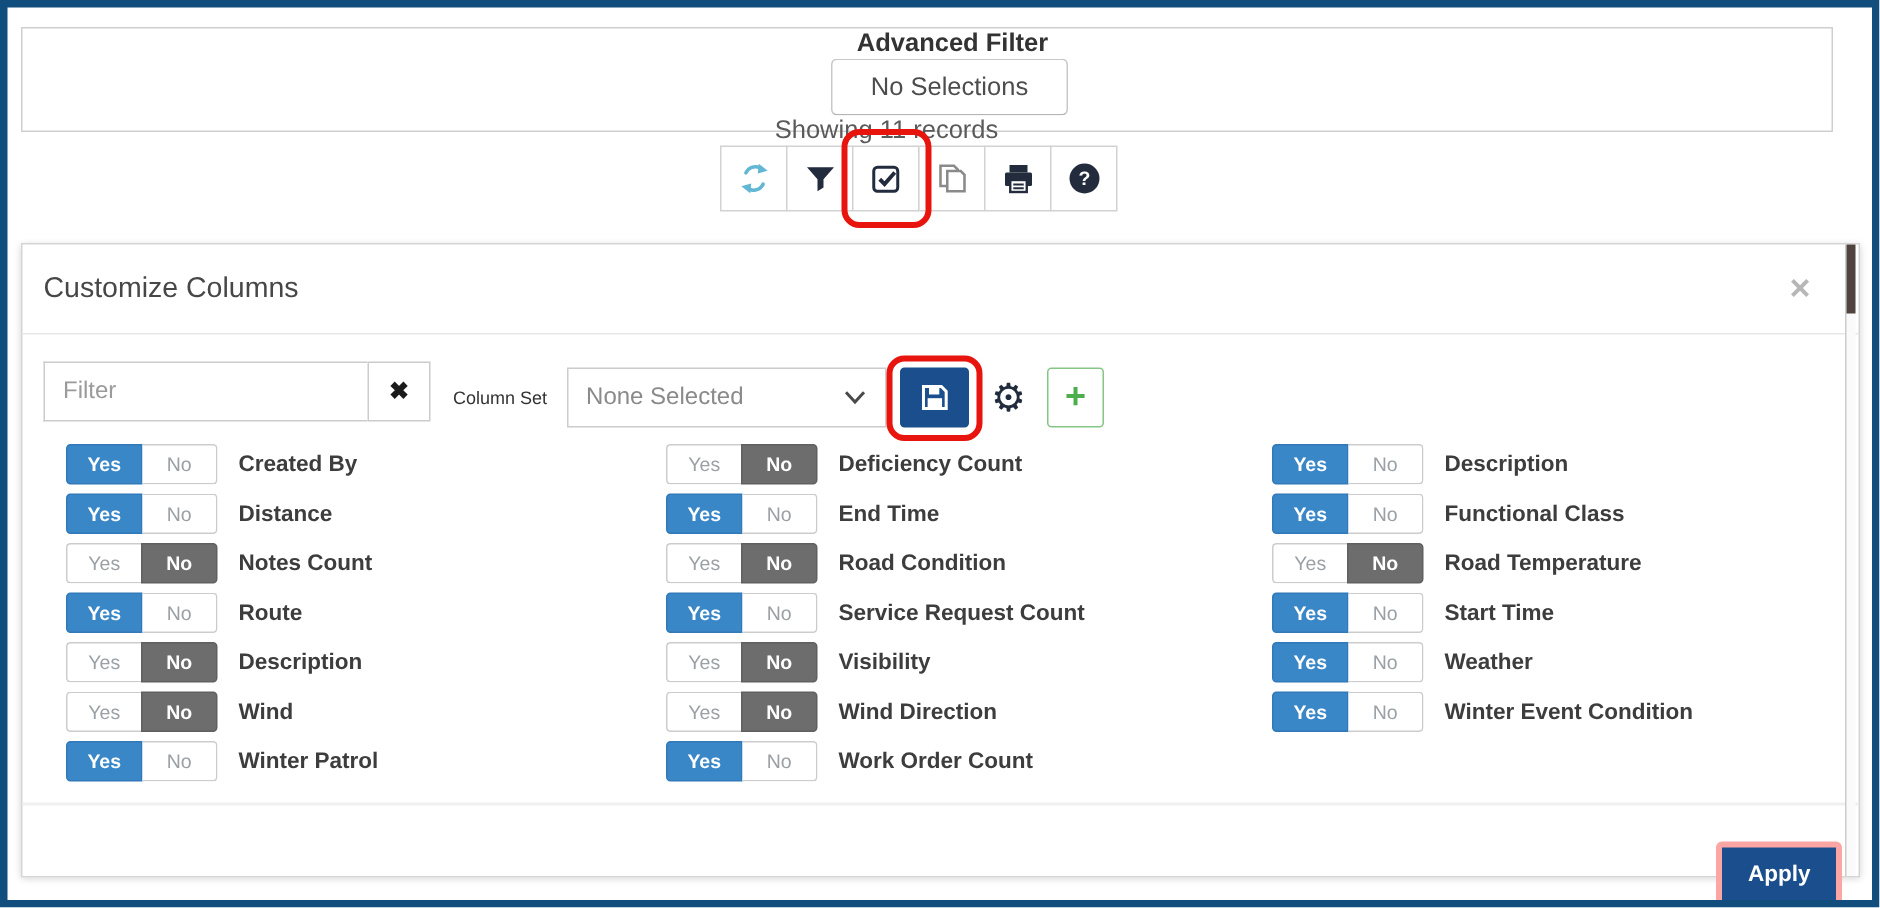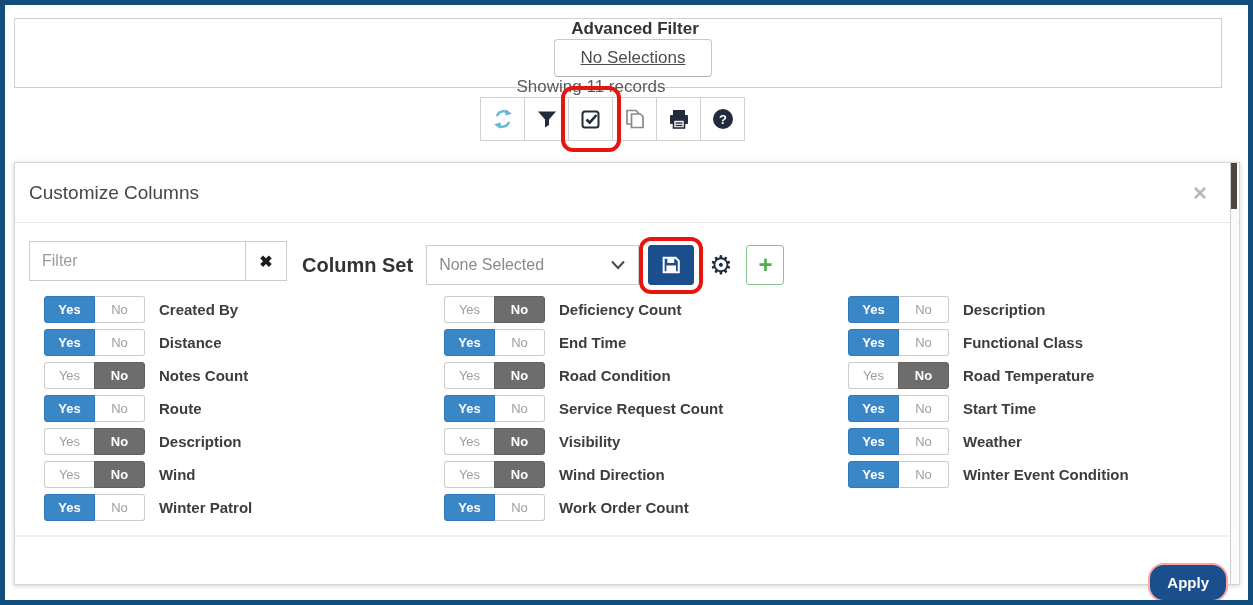--- a/index.html
+++ b/index.html
@@ -13,21 +13,21 @@
   
   .filter-bar {
     position:absolute; left:9px; top:13px; width:1208px; height:70px;
     background:#fff; border:1px solid #cfcfcf;
     display:flex; align-items:center;flex-direction:column;
   }
   .fb-title { margin-left:34px; font-size:17px; font-weight:bold; color:#333; }
   .fb-selections {
     margin-left:30px; padding:8px 26px; font-size:17px; color:#4d4d4d;
     background:#fff; border:1px solid #c8c8c8; border-bottom-color:#b5b5b5;
-    border-radius:4px; font-family:inherit; cursor:pointer;text-decoration:underline;
+    border-radius:4px; font-family:inherit; cursor:pointer;
   }
   .fb-spacer { flex:1; }
   .fb-records { font-size:17px; color:#5a5a5a; margin-right:54px; }
   .toolbar { display:flex; margin-right:10px; position:relative; }
   .tb-btn {
     width:45px; height:44px; background:#fff; border:1px solid #d2d2d2;
     margin-left:-1px; display:flex; align-items:center; justify-content:center;
     cursor:pointer; padding:0;
   }
   .tb-wrap { position:relative; display:inline-block; }
@@ -61,21 +61,21 @@
   .filter-group { display:flex; height:48px; }
   .filter-group input {
     width:216px; height:40px; border:1px solid #ccc; border-right:none;
     padding:0 12px; font-size:16px; color:#444; font-family:inherit; outline:none;
   }
   .filter-group input::placeholder { color:#9b9b9b; }
   .clear-btn {
     width:42px; height:40px; background:#fff; border:1px solid #ccc;
     font-size:16px; font-weight:bold; color:#1b1b1b; cursor:pointer;
   }
-  .cs-label { margin-left:15px; font-size:20px; font-weight:bold; color:#333; }
+  .cs-label { margin-left:15px; font-size:12px; font-weight:normal; color:#333; }
   .dropdown {
     margin-left:13px; width:213px; height:40px; border:1px solid #ccc;
     background:#fff; display:flex; align-items:center; justify-content:space-between;
     padding:0 12px; cursor:pointer;
   }
   .dropdown .dd-value { font-size:16px; color:#8a8a8a; }
   .save-wrap { position:relative; margin-left:9px; display:inline-block; }
   .save-btn {
     width:46px; height:40px; background:#1b4e8c; border:1px solid #1b4e8c;
     border-radius:3px; display:flex; align-items:center; justify-content:center;
@@ -107,21 +107,21 @@
   .toggle.off .no  { background:#6d6d6d; color:#fff; font-weight:bold; border:1px solid #606060; border-radius:0 3px 3px 0; }
   .tg-label { margin-left:14px; font-size:15px; font-weight:bold; color:#3d3d3d; }
 
   .modal-footer {
     position:absolute; left:0; right:0; bottom:0; height:49px;
     border-top:2px solid #f0f0f0; display:flex; align-items:center;
     justify-content:flex-end; padding-right:11px;
   }
   .apply-btn {
     background:#1b4e8c; color:#fff; font-size:15px; font-weight:bold;
-    border:2px solid #fca5a5; border-radius:16px; padding:9px 17px;
+    border:4px solid #fca5a5; border-radius:4px; padding:9px 17px;
     cursor:pointer; font-family:inherit;margin-top:44px;
   }
 
   .scrollbar {
     position:absolute; top:0; bottom:0; right:2px; width:7px;
     background:#fafafa; border-left:1px solid #ccc;
   }
   .scrollbar .thumb { width:100%; height:46px; background:#51443f; }
 </style>
 </head>

